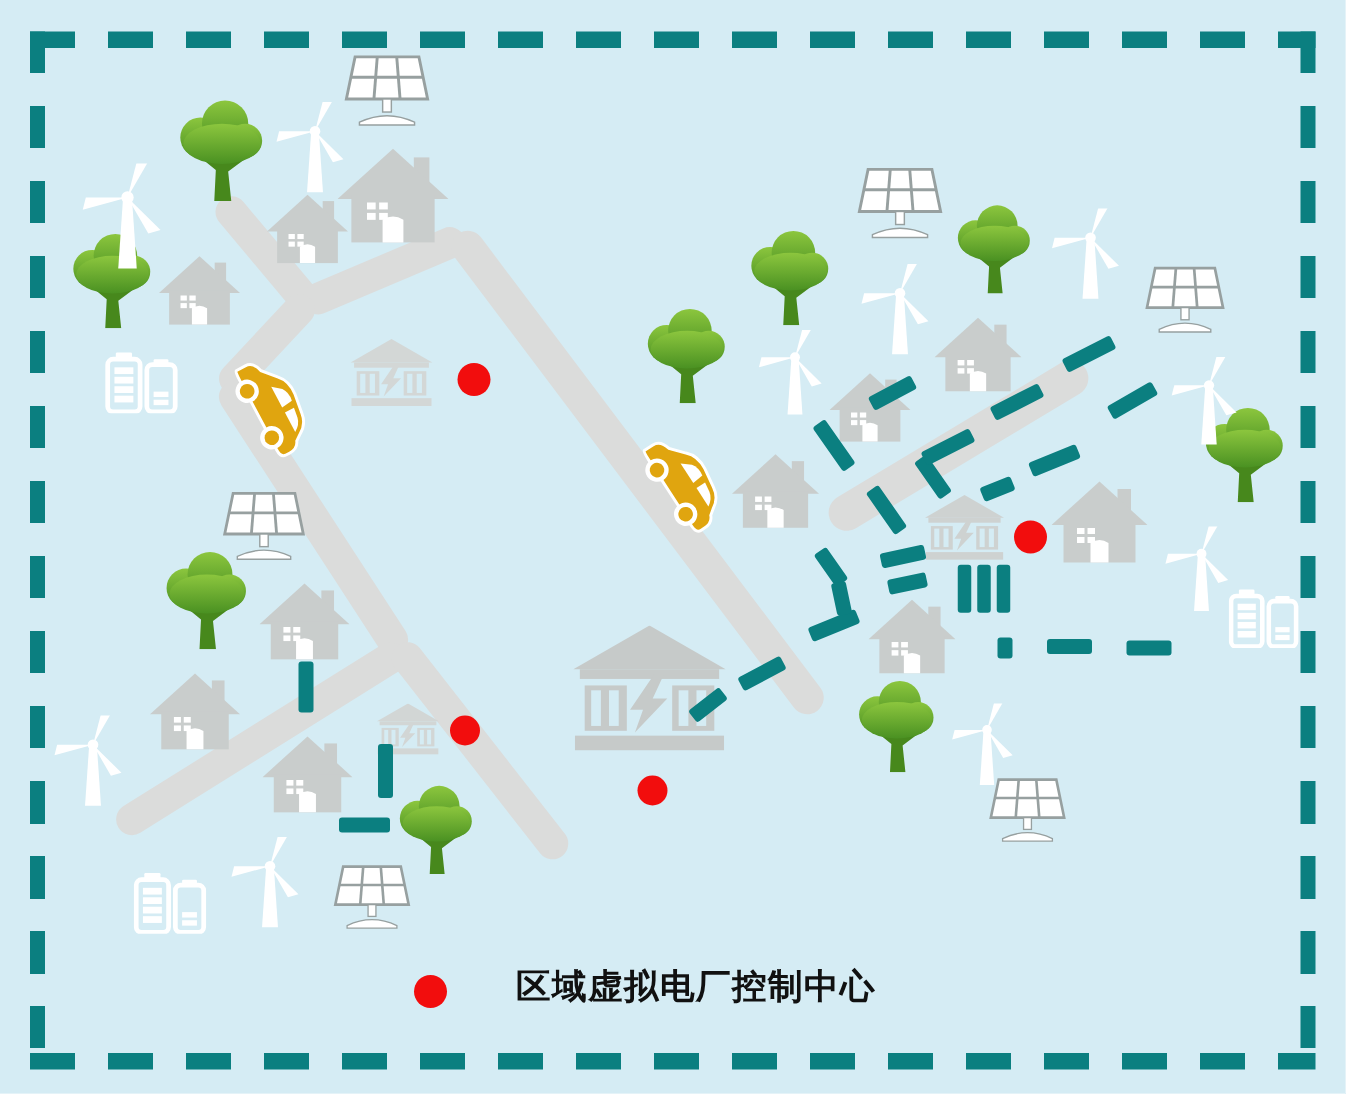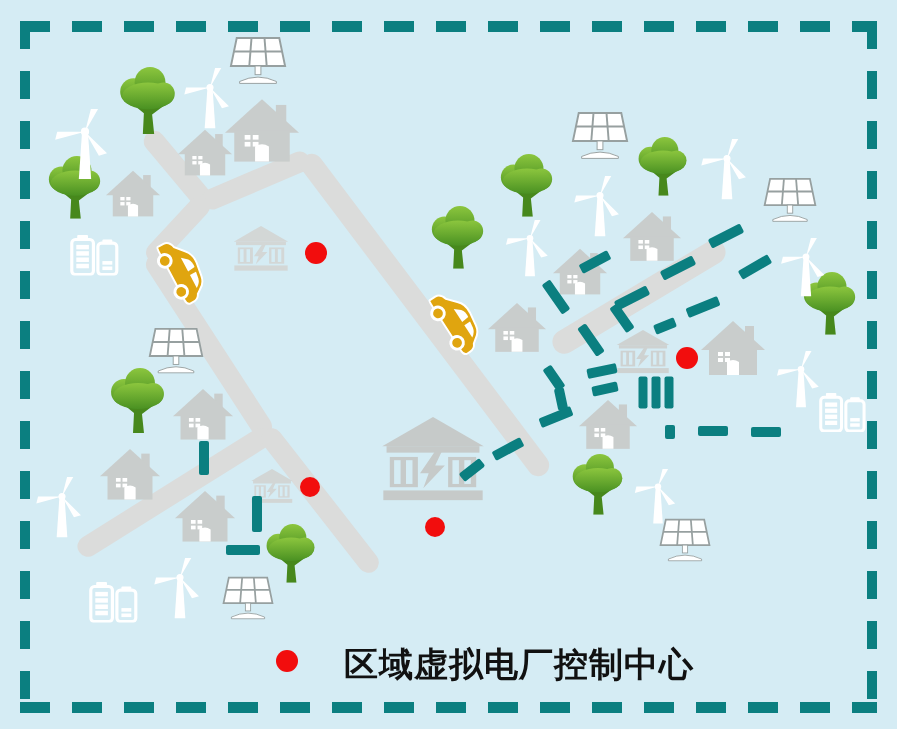--- a/index.html
+++ b/index.html
@@ -15,21 +15,21 @@
   .dot{position:absolute;background:var(--red,#f20d0d);border-radius:50%;}
   .icon{position:absolute;}
   .icon svg{display:block;width:100%;height:100%;overflow:visible;}
   .border-strip{position:absolute;}
   .strip-h{height:11px;background:repeating-linear-gradient(90deg,var(--teal) 0 30px,transparent 30px 52px);}
   .strip-v{width:10px;background:repeating-linear-gradient(180deg,var(--teal) 0 28px,transparent 28px 50px);}
   #legend{position:absolute;left:0;top:640px;width:100%;height:60px;}
   #legend-dot{position:absolute;left:276px;top:10px;width:22px;height:22px;border-radius:50%;background:var(--red,#f20d0d);}
   #legend-label{
     position:absolute;left:344px;top:2px;
-    font-size:34px;font-weight:bold;letter-spacing:1px;
+    font-size:23px;font-weight:bold;letter-spacing:1px;
     color:var(--text,#111);
   }
 </style>
 </head>
 <body>
 
 <svg width="0" height="0" style="position:absolute" aria-hidden="true">
 <defs>
   <linearGradient id="treeGrad" x1="0" y1="0" x2="0" y2="1">
     <stop offset="0" style="stop-color:var(--tree-light,#8cc63e)"></stop>

